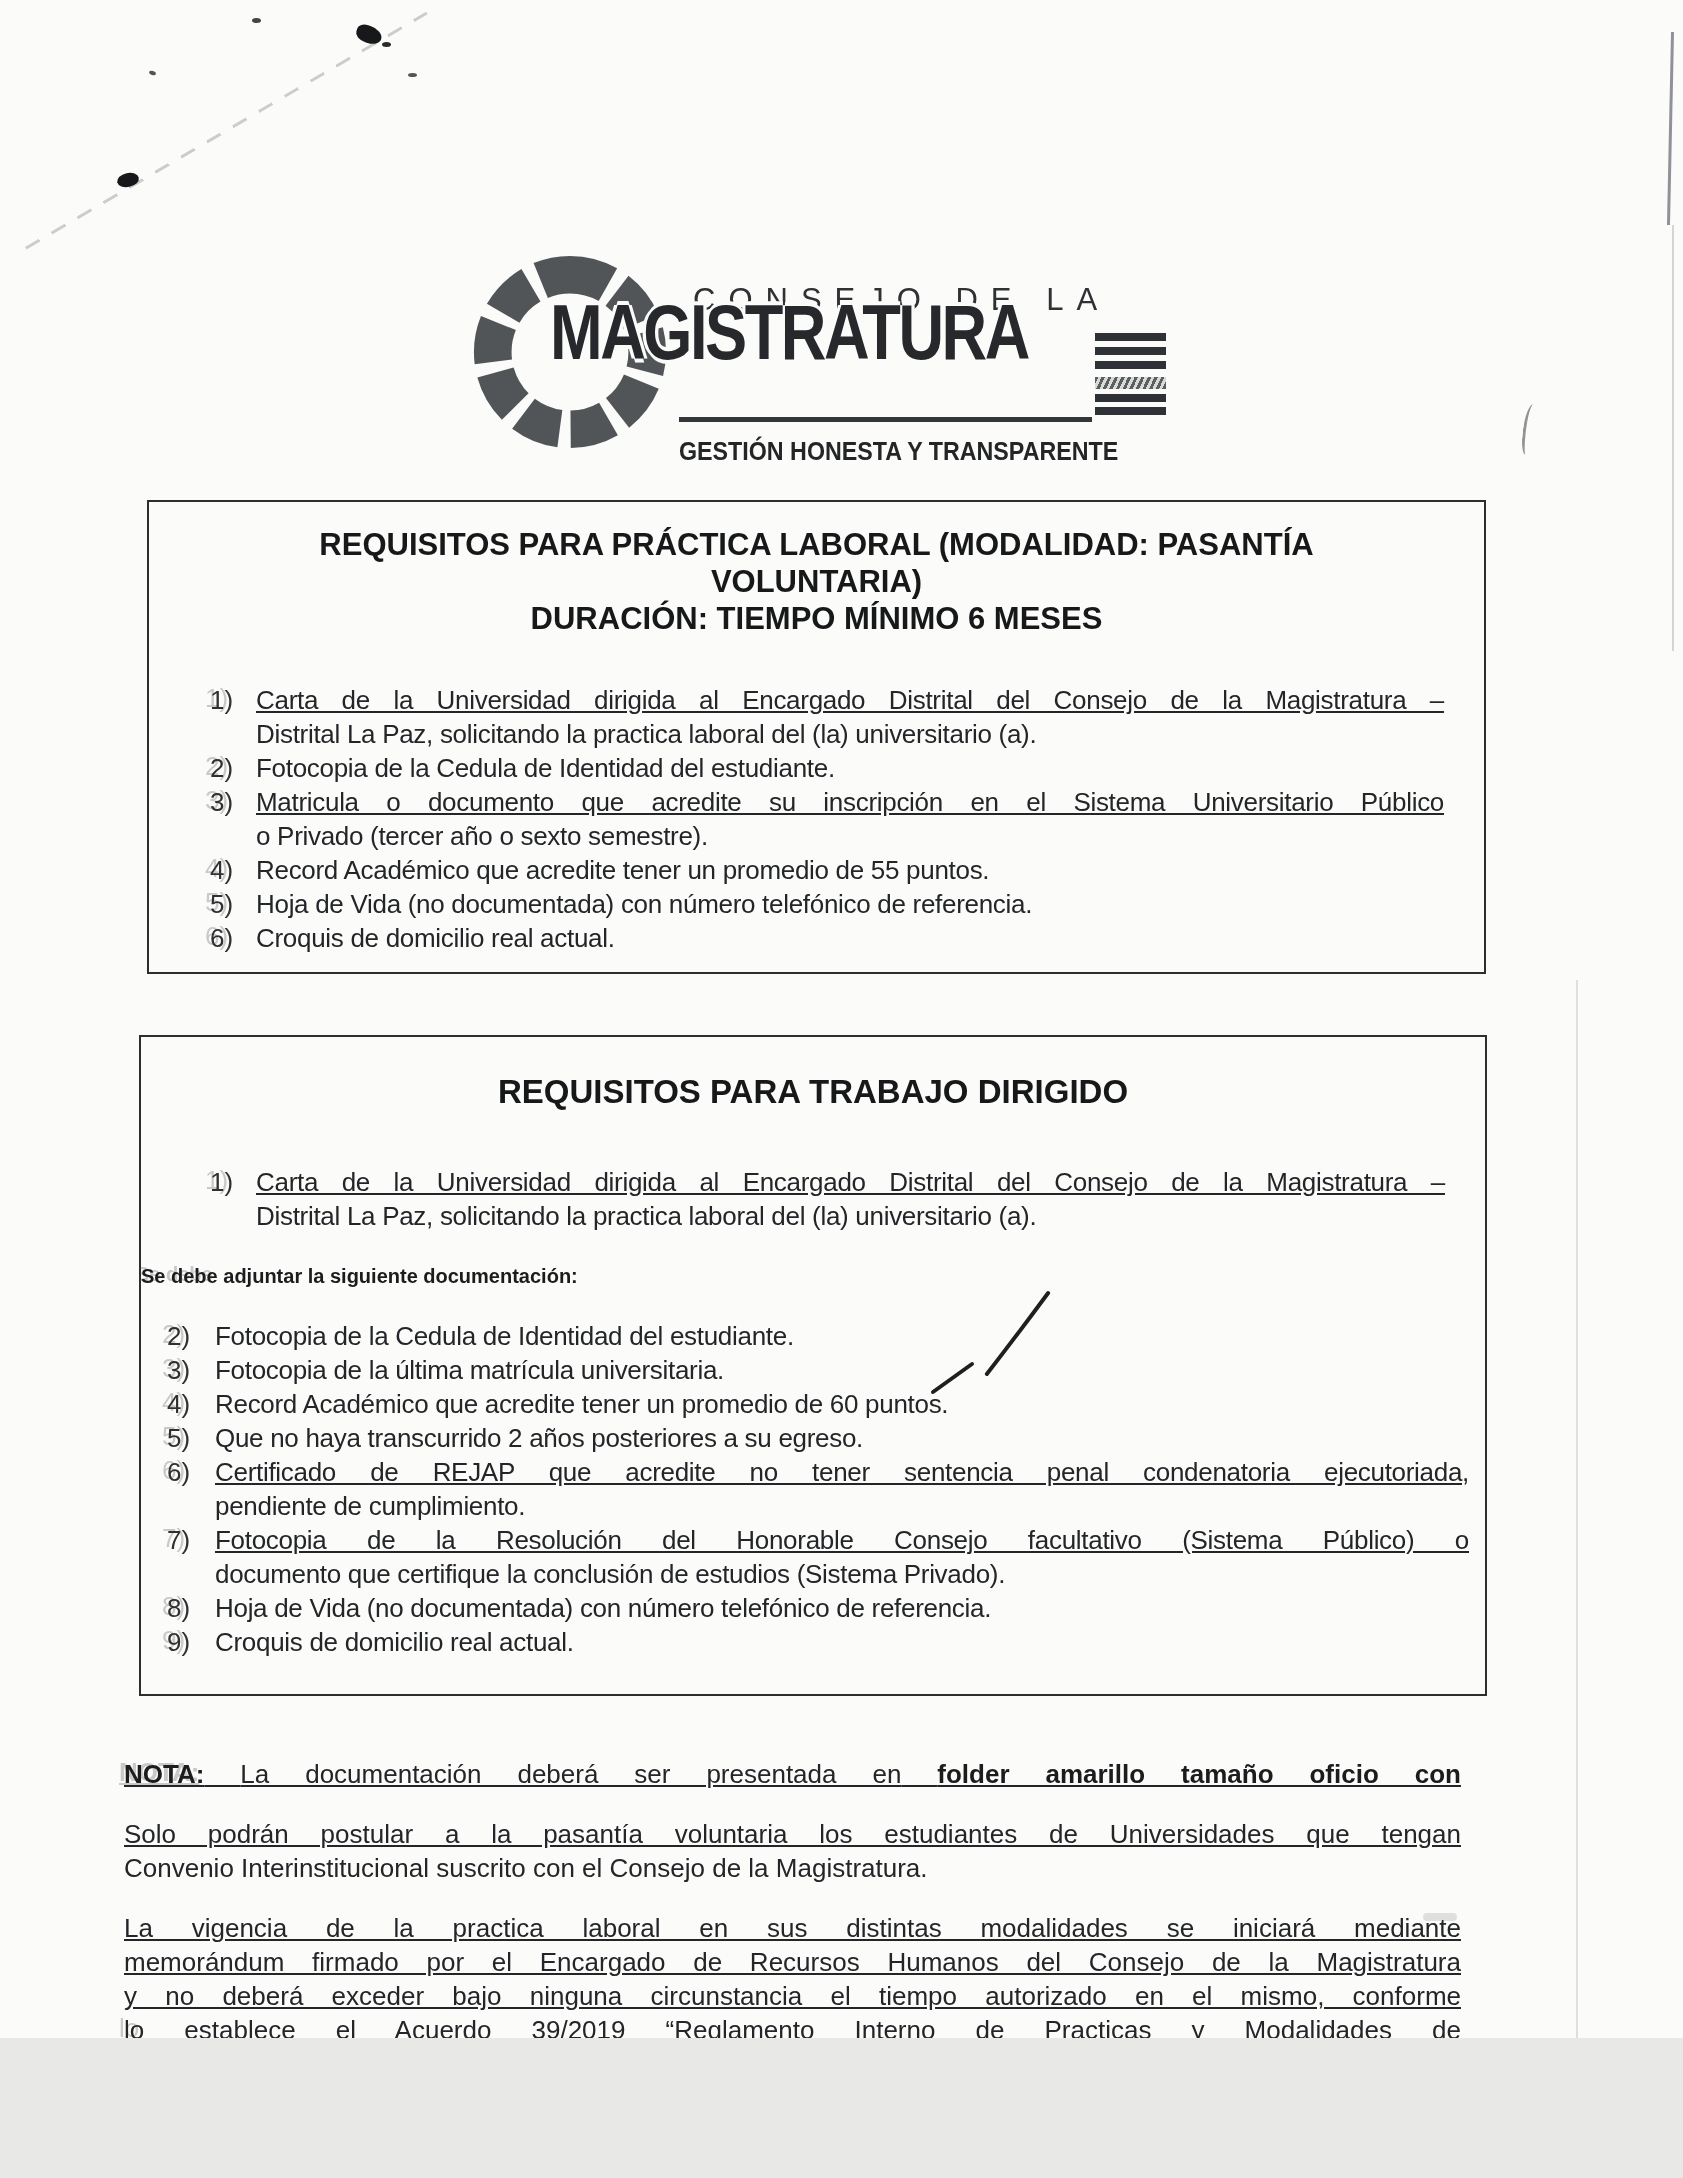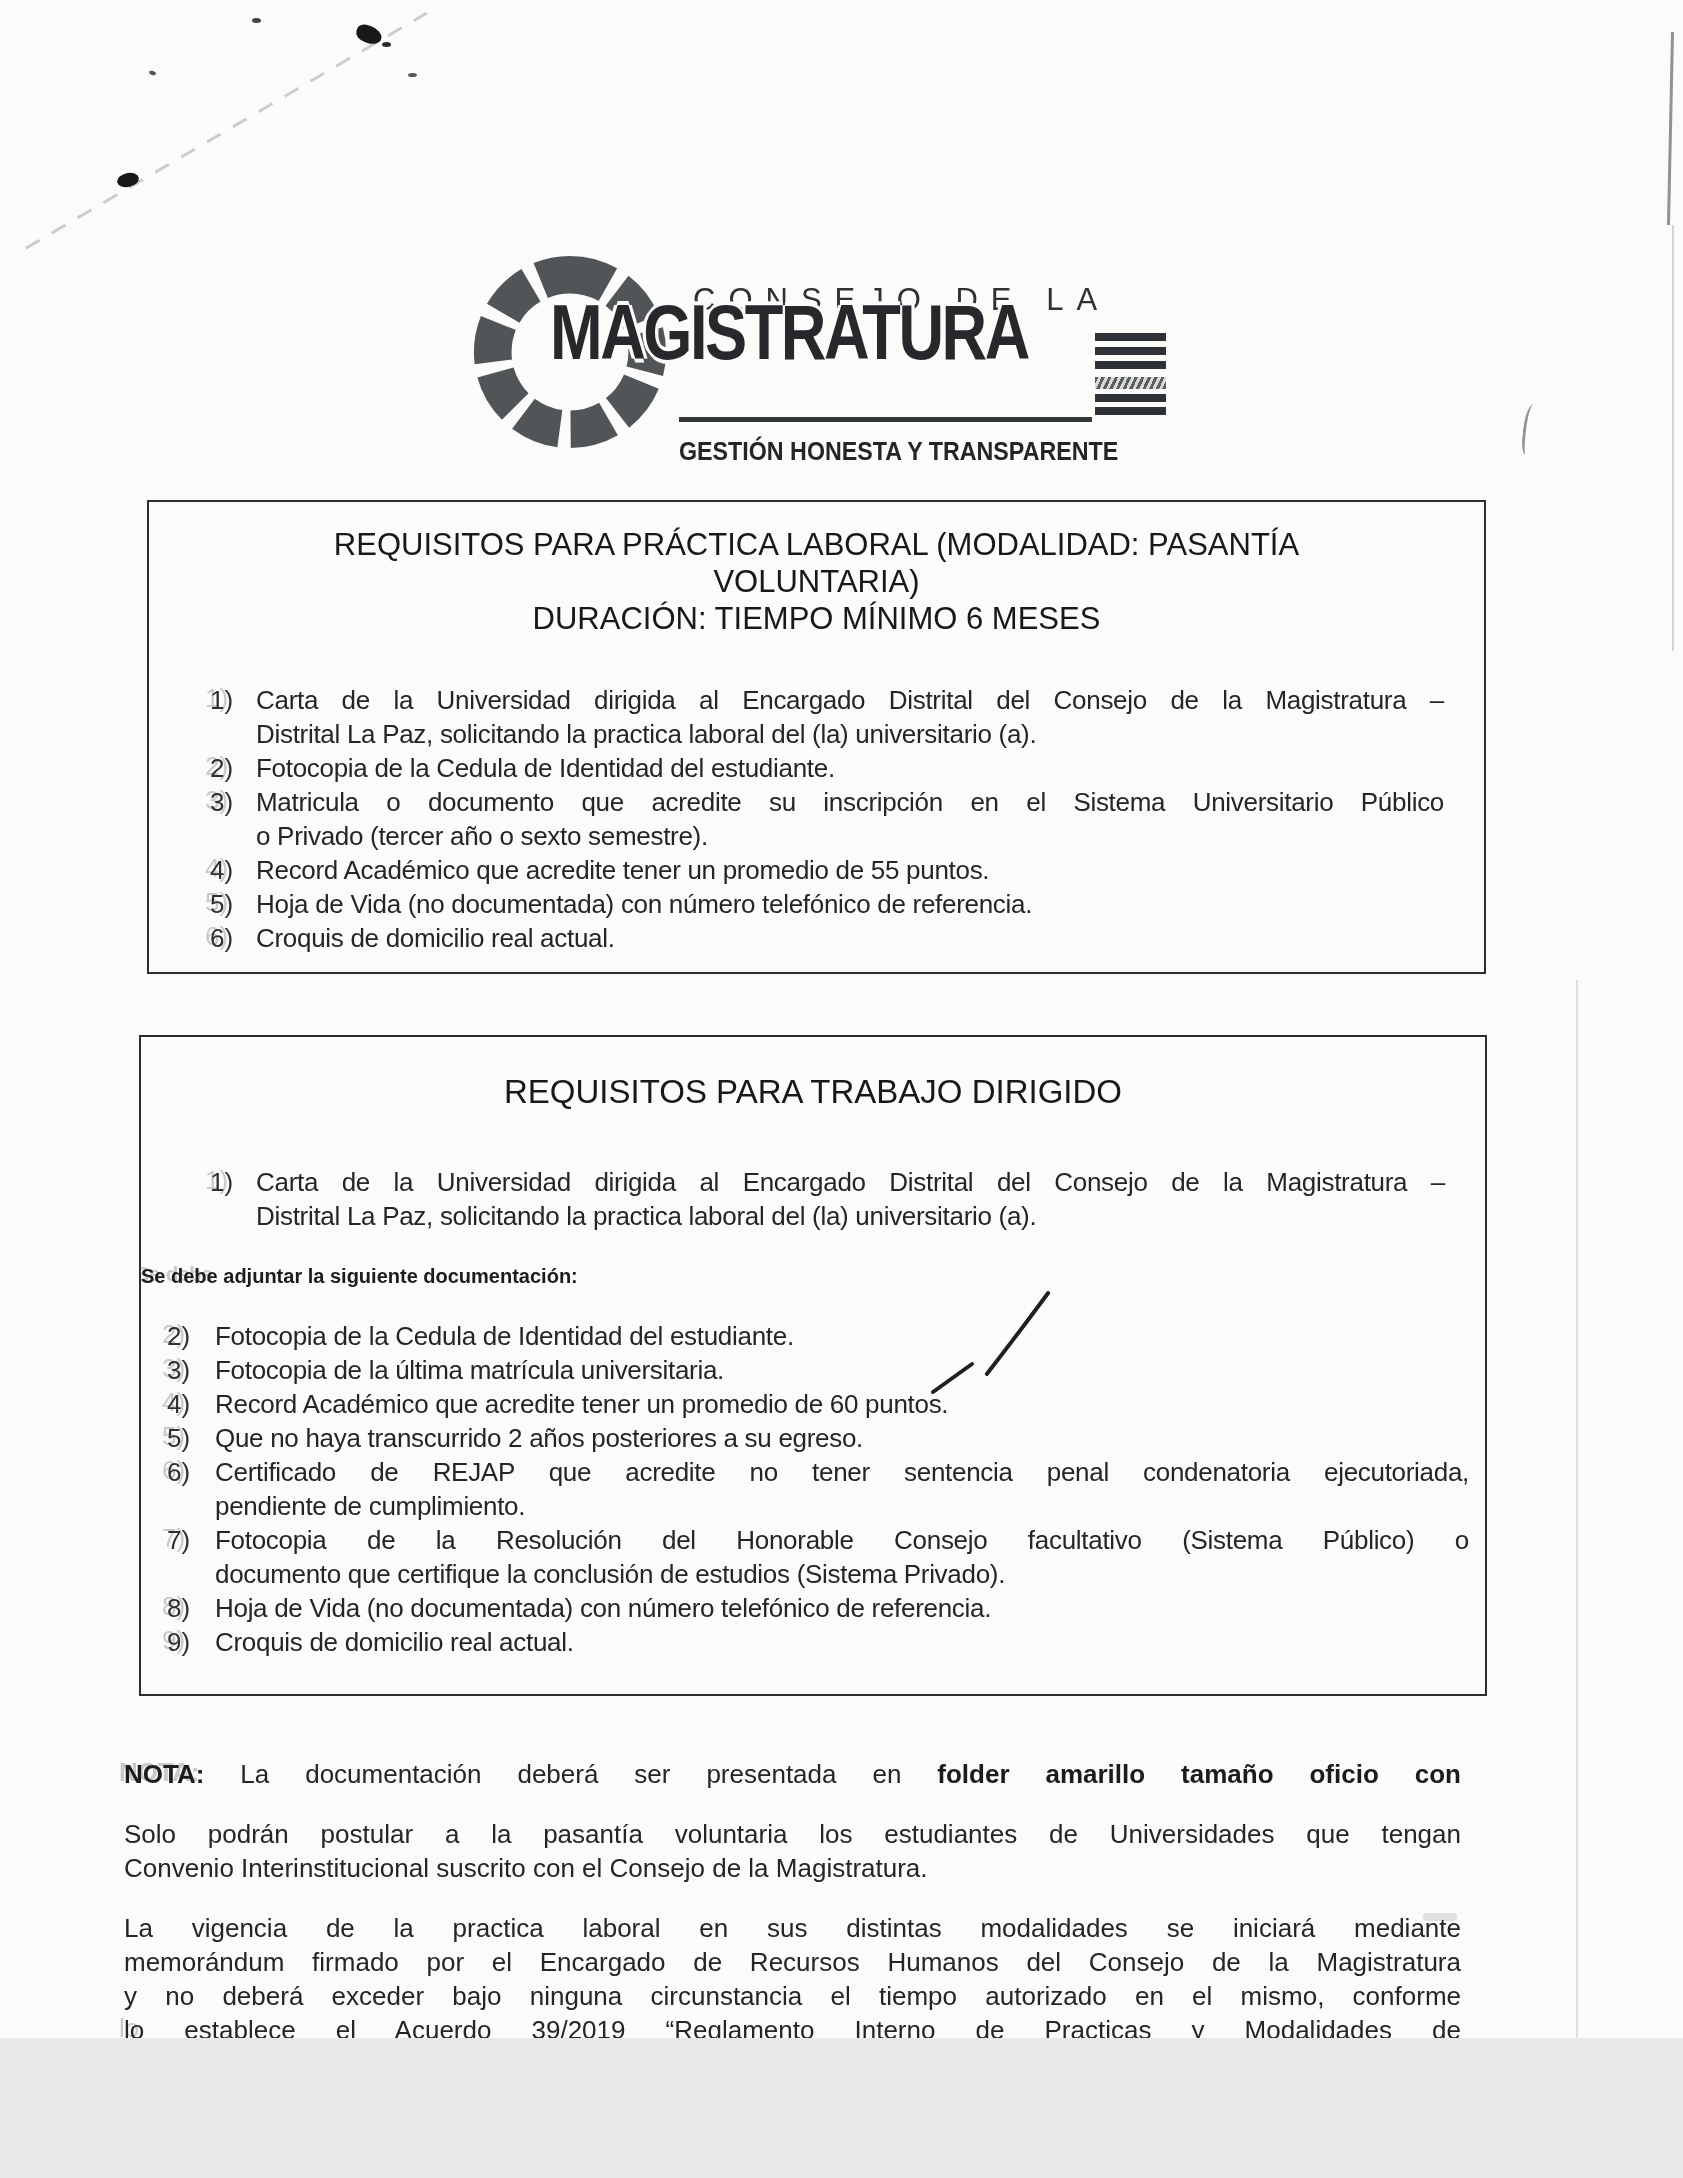--- a/index.html
+++ b/index.html
@@ -33,33 +33,33 @@
   .logo-rule { position:absolute; left:679px; top:417px; width:413px; height:5px; background:#34373a; z-index:2; }
   .tagline {
     position:absolute; left:679px; top:434px; z-index:2;
     font-size:25px; font-weight:bold; color:#232527; white-space:nowrap;
     transform:scaleX(0.93); transform-origin:left top;
   }
   
   .box { position:absolute; box-sizing:border-box; border:2px solid #2e2e2e; background:transparent; }
   #box1 { left:147px; top:500px; width:1339px; height:474px; overflow:hidden; }
   #box2 { left:139px; top:1035px; width:1348px; height:661px; overflow:hidden; }
-  .btitle { text-align:center; font-weight:normal; color:#17181a; }
+  .btitle { text-align:center; font-weight:bold; color:#17181a; }
   #box1 .btitle { margin-top:24px; font-size:31px; line-height:37px; }
   #box2 .btitle { margin-top:36px; font-size:33px; line-height:37px; }
   .list1 { margin-top:46px; padding:0 40px 0 61px; }
   .row-item1 { margin-top:55px; padding:0 40px 0 69px; }
   .sub { margin-top:26px; font-weight:bold; font-size:20px; color:#1b1c1e; }
   .list2 { margin-top:26px; padding:0 16px 0 26px; }
   .item { display:flex; align-items:flex-start; }
   .num { flex:0 0 46px; color:#2e3032; }
   .list2 .num { flex-basis:48px; }
   .itxt { flex:1; min-width:0; letter-spacing:-0.3px; }
   .ln { display:block; }
-  .jl { text-align:justify; text-align-last:justify; }
+  .jl { text-align:justify; text-align-last:justify;text-decoration:underline; }
   .ghost { text-shadow:-5px -2px 0 rgba(110,110,110,0.35); }
   .b { font-weight:bold; color:#1b1c1e; }
   
   #paras { position:absolute; left:124px; top:1757px; width:1337px; }
   .p { margin:0 0 26px 0; }
   .indent5 { padding-left:158px; }
   
   .art { position:absolute; pointer-events:none; }
   .diag {
     left:25px; top:247px; width:465px; height:3px;

